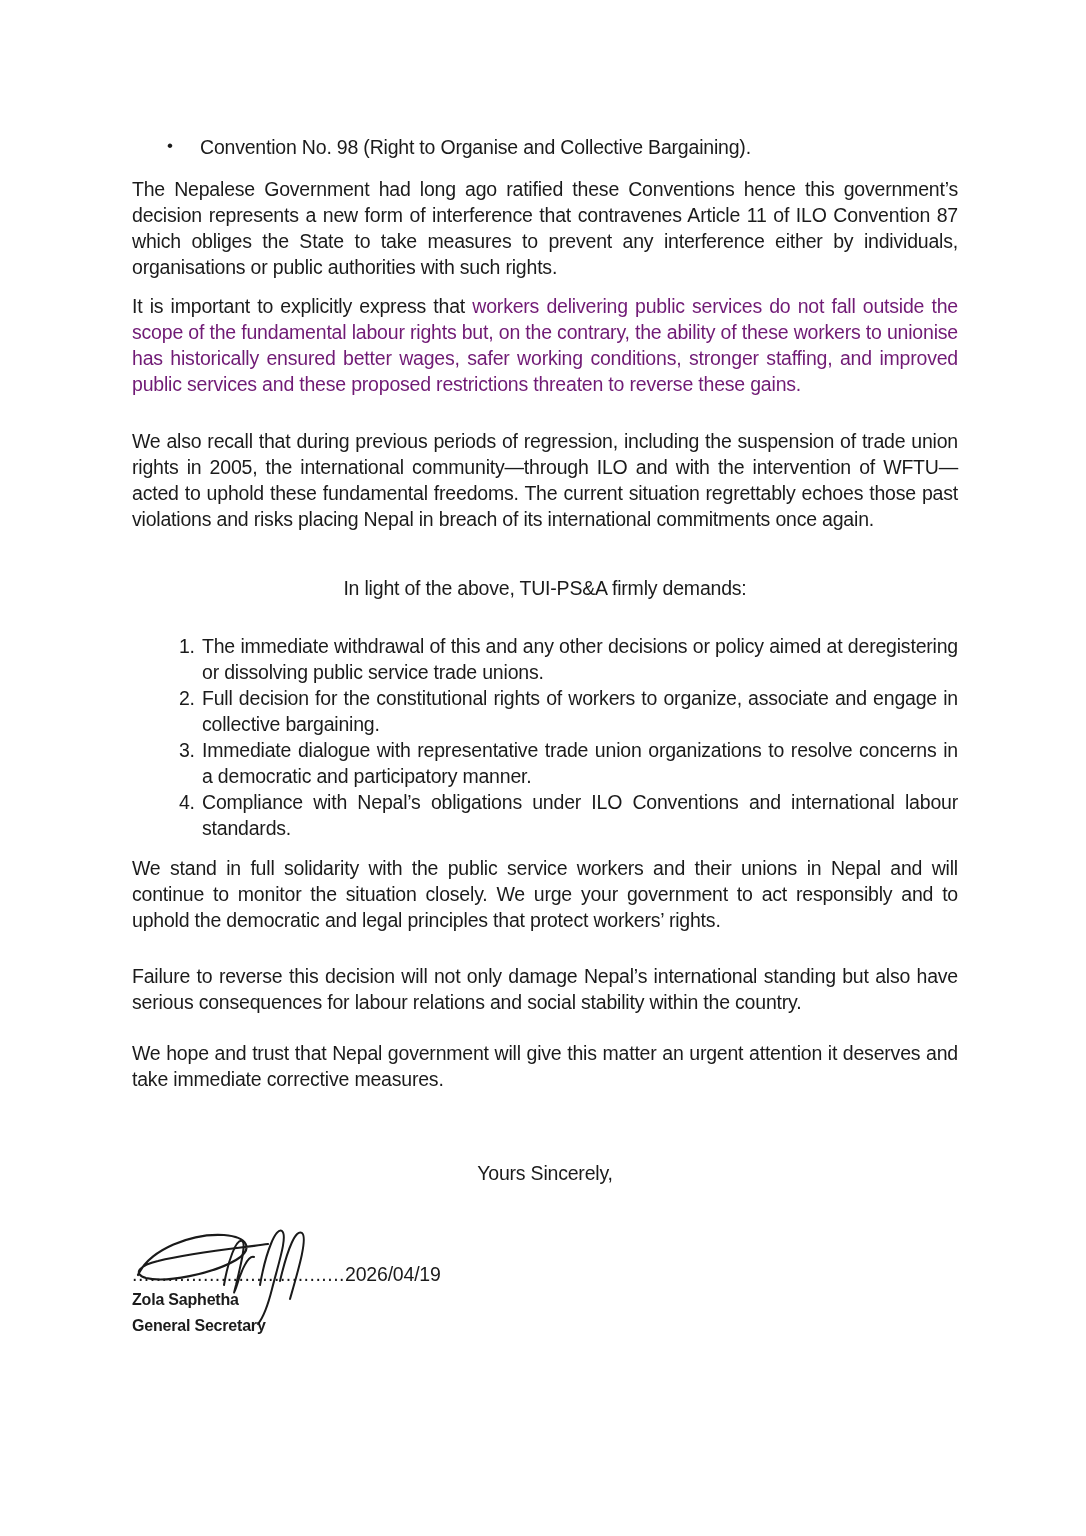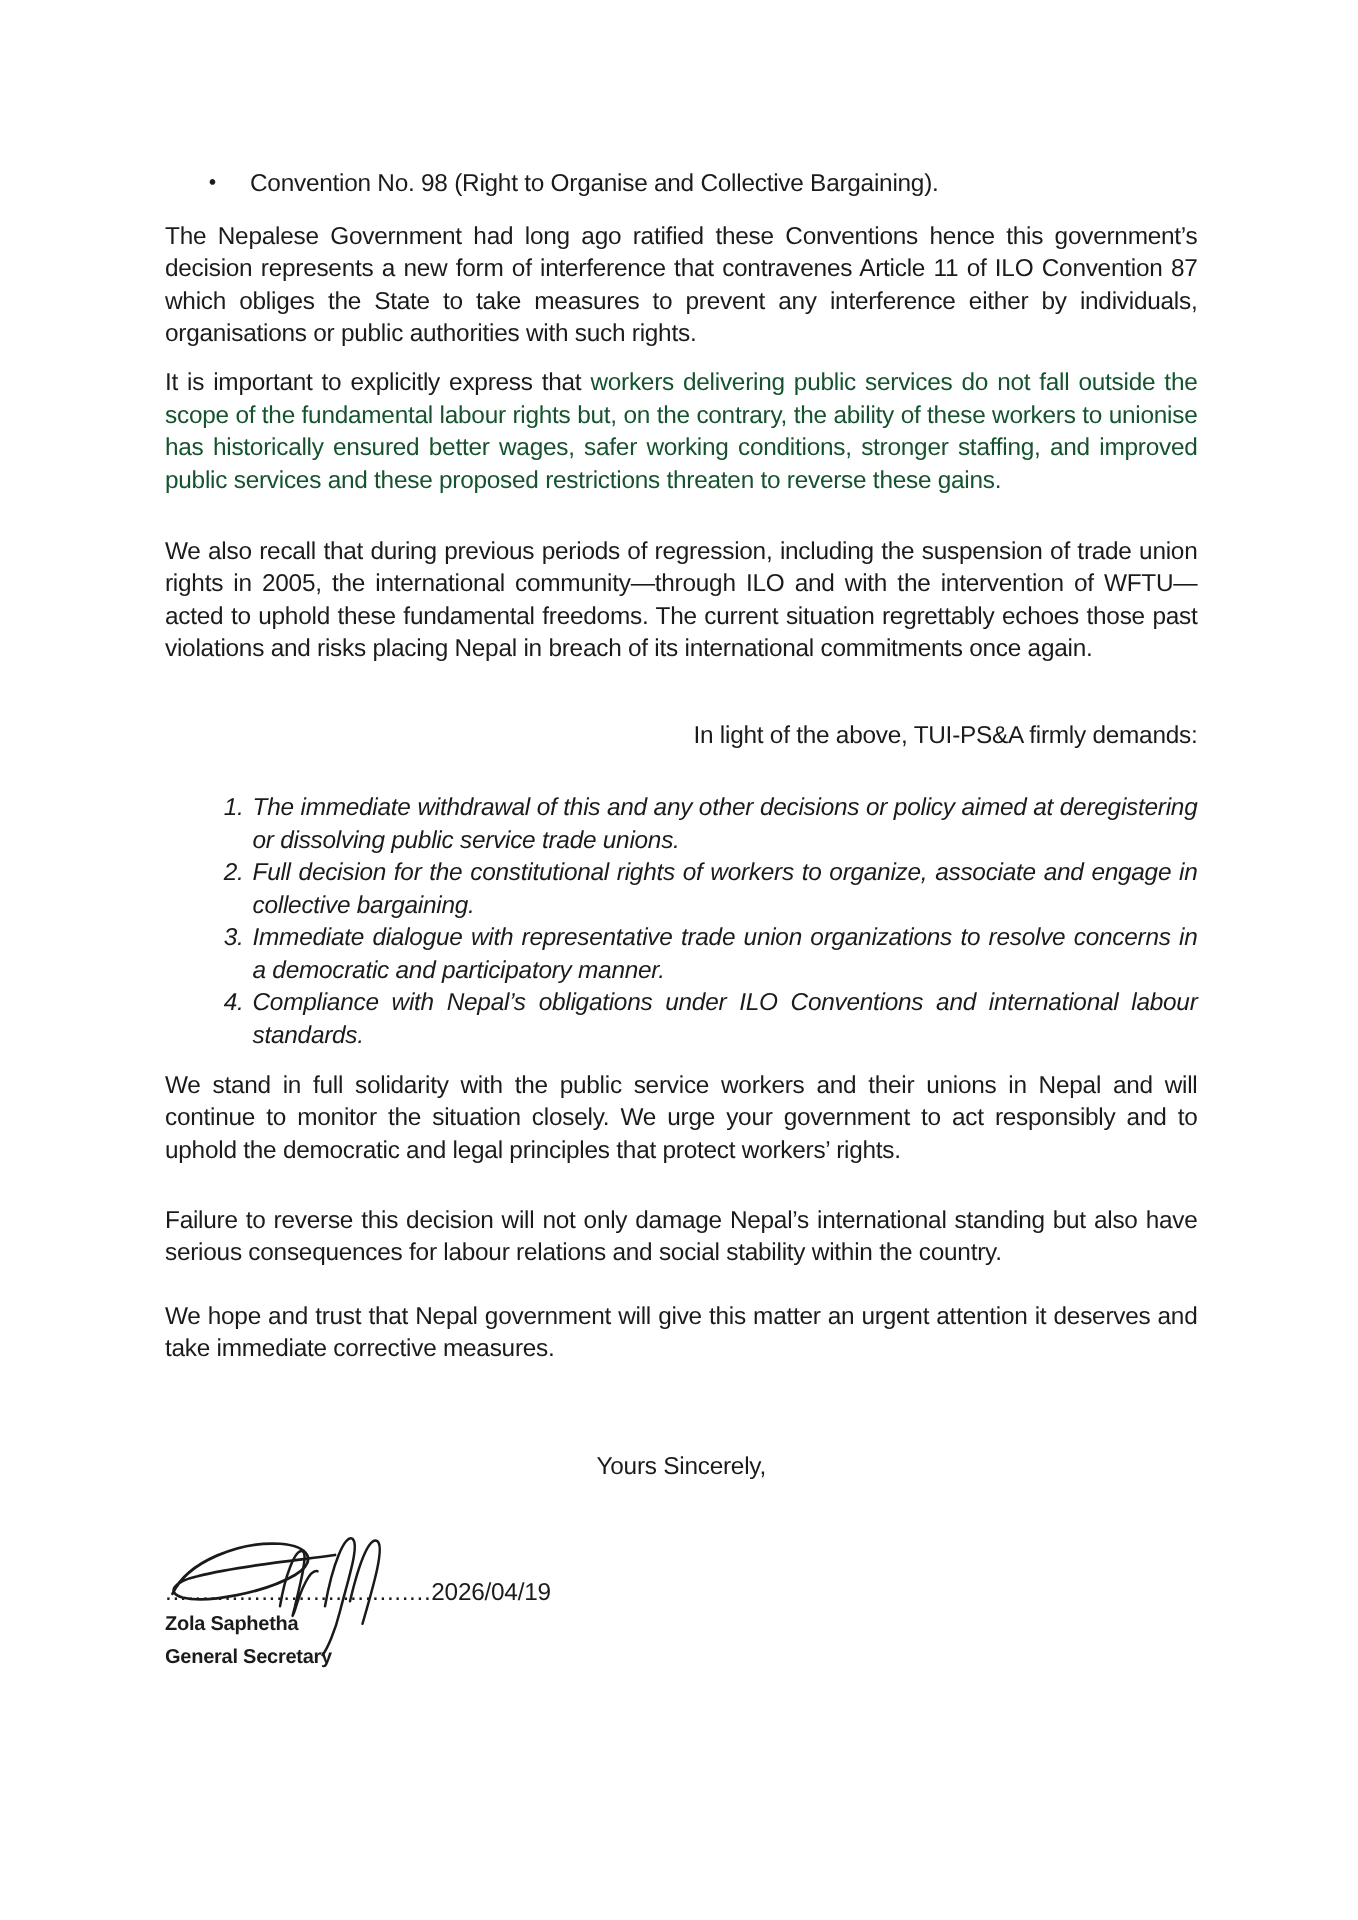--- a/index.html
+++ b/index.html
@@ -36,29 +36,28 @@
   ul.bullets li { position: relative; }
   .bullet-marker {
     position: absolute;
     left: -33px;
     top: -1px;
     font-size: 17px;
   }
 
   .para-1 { margin-bottom: 13px; }
   .para-2 { margin-bottom: 31px; }
-  .para-2 .gray { color: #14532d; }
+  .para-2 .gray { color: #701a75; }
   .para-3 { margin-bottom: 10px; }
-  .demands-intro { margin-bottom: 32px; text-align: right; margin-top: 43px; }
+  .demands-intro { margin-bottom: 32px; text-align: center; margin-top: 43px; }
 
   ol.demands {
     margin: 0 0 14px 0;
     padding: 0 0 0 68px;
     list-style: decimal outside;
-    font-style: italic;
   }
   ol.demands li {
     text-align: justify;
     padding-left: 2px;
   }
 
   .para-4 { margin-bottom: 30px; }
   .para-5 { margin-bottom: 25px; }
   .para-6 { margin-bottom: 68px; }
 

